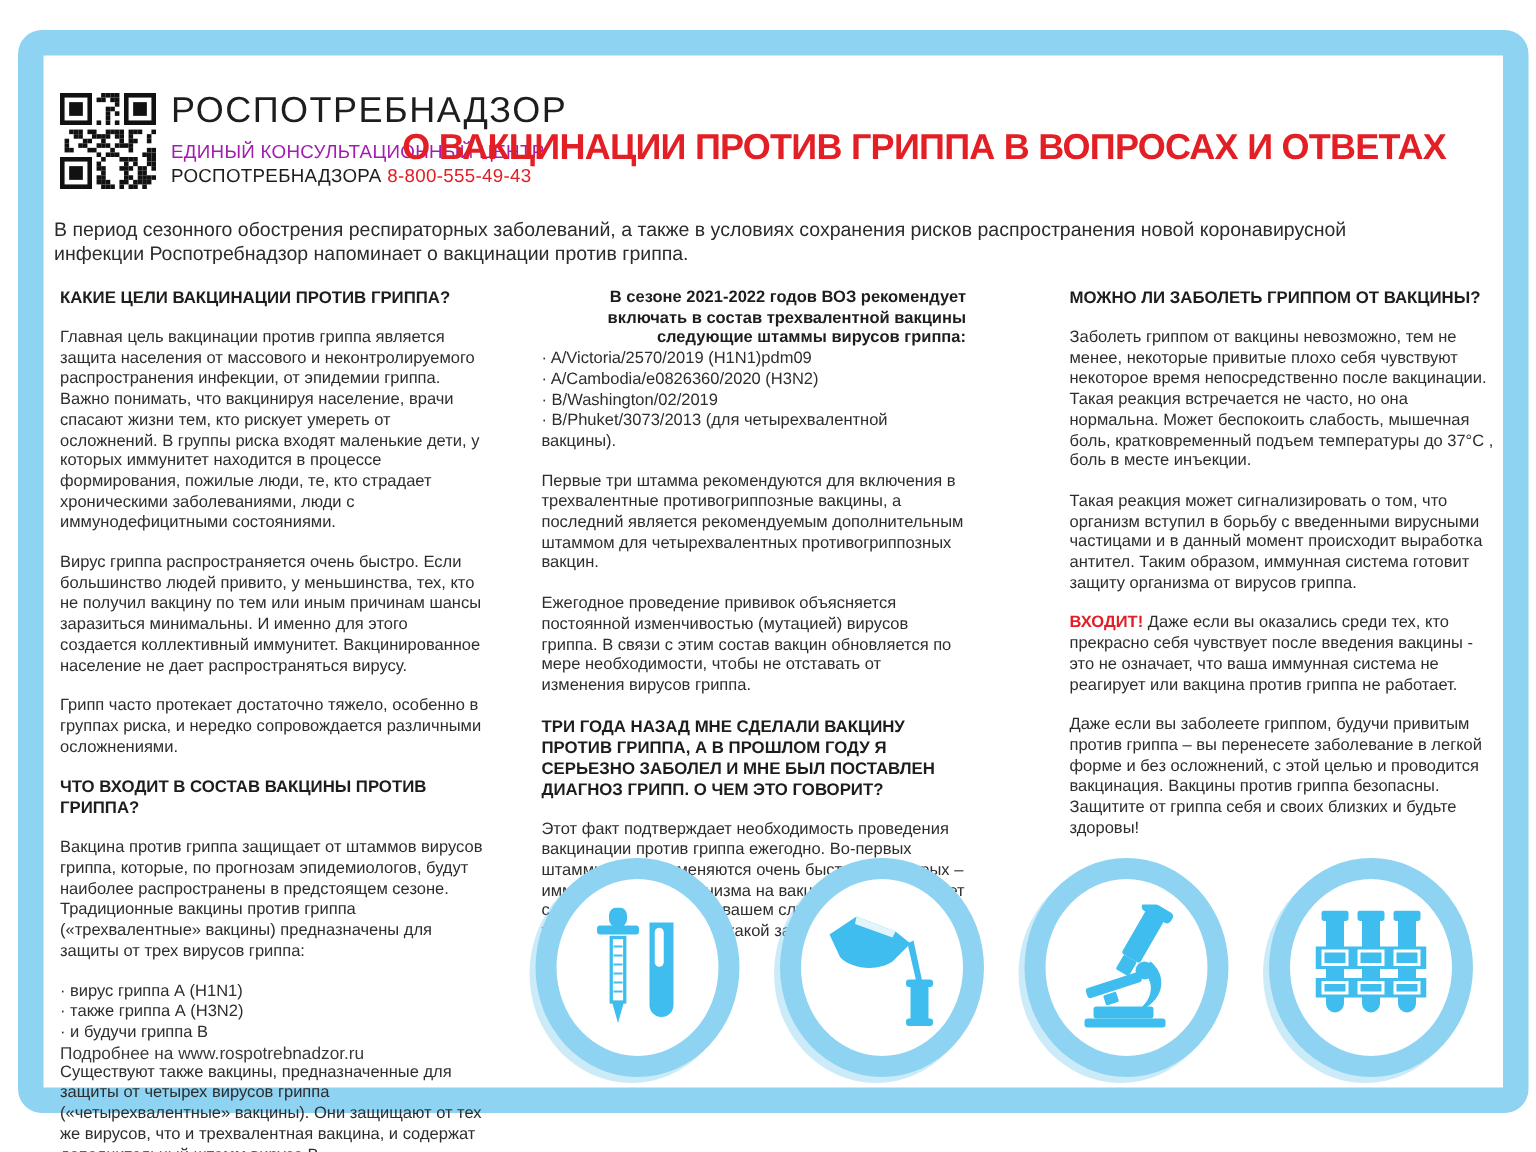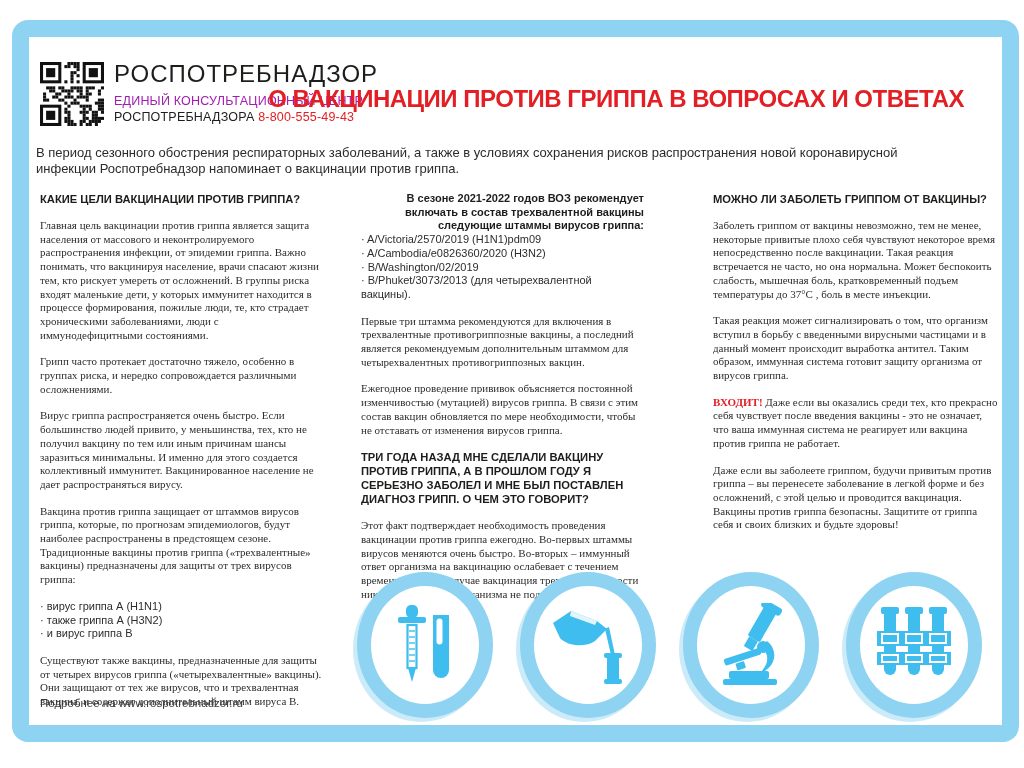--- a/index.html
+++ b/index.html
@@ -15,21 +15,21 @@
   .red{color:#E31E24;}
   .main-title{position:absolute;right:60px;top:85px;font-size:24px;font-weight:bold;
               color:#E31E24;white-space:nowrap;letter-spacing:-0.5px;}
   .intro{position:absolute;left:36px;top:145px;width:925px;font-size:13px;line-height:16px;color:#2b2b2b;}
   
   .col{position:absolute;top:192px;font-size:11px;line-height:13.7px;color:#2d2d2d;}
   .col1{left:40px;width:283px;}
   .col2{left:361px;width:283px;}
   .col3{left:681px;width:285px;margin-left:32px;}
   .h{font-weight:bold;color:#1d1d1b;margin:0 0 13px;font-size:11.2px;line-height:14px;}
-  .p{margin:0 0 13px;font-family:Liberation Serif, serif;}
+  .p{margin:0 0 13px;}
   .lead{font-weight:bold;color:#1d1d1b;margin:0;text-align:right;}
   .bullets{margin:0 0 13px;}
   .bullet{margin:0;}
   
   .circle{position:absolute;top:572px;width:108px;height:118px;background:#fff;
           border:14px solid #8ED3F2;border-radius:50%;
           display:flex;align-items:center;justify-content:center;
           box-shadow:-4px 4px 0 rgba(142,211,242,.45);}
   .c1{left:357px;} .c2{left:520px;} .c3{left:683px;} .c4{left:846px;}
   .circle svg{display:block;}
@@ -179,27 +179,28 @@
     <span>РОСПОТРЕБНАДЗОРА</span>
     <span class="red">8-800-555-49-43</span>
   </div>
   <div class="main-title">О ВАКЦИНАЦИИ ПРОТИВ ГРИППА В ВОПРОСАХ И ОТВЕТАХ</div>
 
   <div class="intro">В период сезонного обострения респираторных заболеваний, а также в условиях сохранения рисков распространения новой коронавирусной инфекции Роспотребнадзор напоминает о вакцинации против гриппа.</div>
 
   <div class="col col1">
     <p class="h">КАКИЕ ЦЕЛИ ВАКЦИНАЦИИ ПРОТИВ ГРИППА?</p>
     <p class="p">Главная цель вакцинации против гриппа является защита населения от массового и неконтролируемого распространения инфекции, от эпидемии гриппа. Важно понимать, что вакцинируя население, врачи спасают жизни тем, кто рискует умереть от осложнений. В группы риска входят маленькие дети, у которых иммунитет находится в процессе формирования, пожилые люди, те, кто страдает хроническими заболеваниями, люди с иммунодефицитными состояниями.</p>
+    <p class="p">Вирус гриппа распространяется очень быстро. Если большинство людей привито, у меньшинства, тех, кто не получил вакцину по тем или иным причинам шансы заразиться минимальны. И именно для этого создается коллективный иммунитет. Вакцинированное население не дает распространяться вирусу.</p>
     <p class="p">Грипп часто протекает достаточно тяжело, особенно в группах риска, и нередко сопровождается различными осложнениями.</p>
-    <p class="p">Вирус гриппа распространяется очень быстро. Если большинство людей привито, у меньшинства, тех, кто не получил вакцину по тем или иным причинам шансы заразиться минимальны. И именно для этого создается коллективный иммунитет. Вакцинированное население не дает распространяться вирусу.</p>
+    <p class="h">ЧТО ВХОДИТ В СОСТАВ ВАКЦИНЫ ПРОТИВ ГРИППА?</p>
     <p class="p">Вакцина против гриппа защищает от штаммов вирусов гриппа, которые, по прогнозам эпидемиологов, будут наиболее распространены в предстоящем сезоне. Традиционные вакцины против гриппа («трехвалентные» вакцины) предназначены для защиты от трех вирусов гриппа:</p>
     <div class="bullets">
       <div class="bullet">· вирус гриппа А (H1N1)</div>
       <div class="bullet">· также гриппа А (H3N2)</div>
-      <div class="bullet">· и вирус гриппа В</div>
+      <div class="bullet">· и будучи гриппа В</div>
     </div>
     <p class="p">Существуют также вакцины, предназначенные для защиты от четырех вирусов гриппа («четырехвалентные» вакцины). Они защищают от тех же вирусов, что и трехвалентная вакцина, и содержат дополнительный штамм вируса В.</p>
   </div>
 
   <div class="col col2">
     <p class="lead">В сезоне 2021-2022 годов ВОЗ рекомендует включать в состав трехвалентной вакцины следующие штаммы вирусов гриппа:</p>
     <div class="bullets">
       <div class="bullet">· A/Victoria/2570/2019 (H1N1)pdm09</div>
       <div class="bullet">· A/Cambodia/e0826360/2020 (H3N2)</div>
       <div class="bullet">· B/Washington/02/2019</div>

